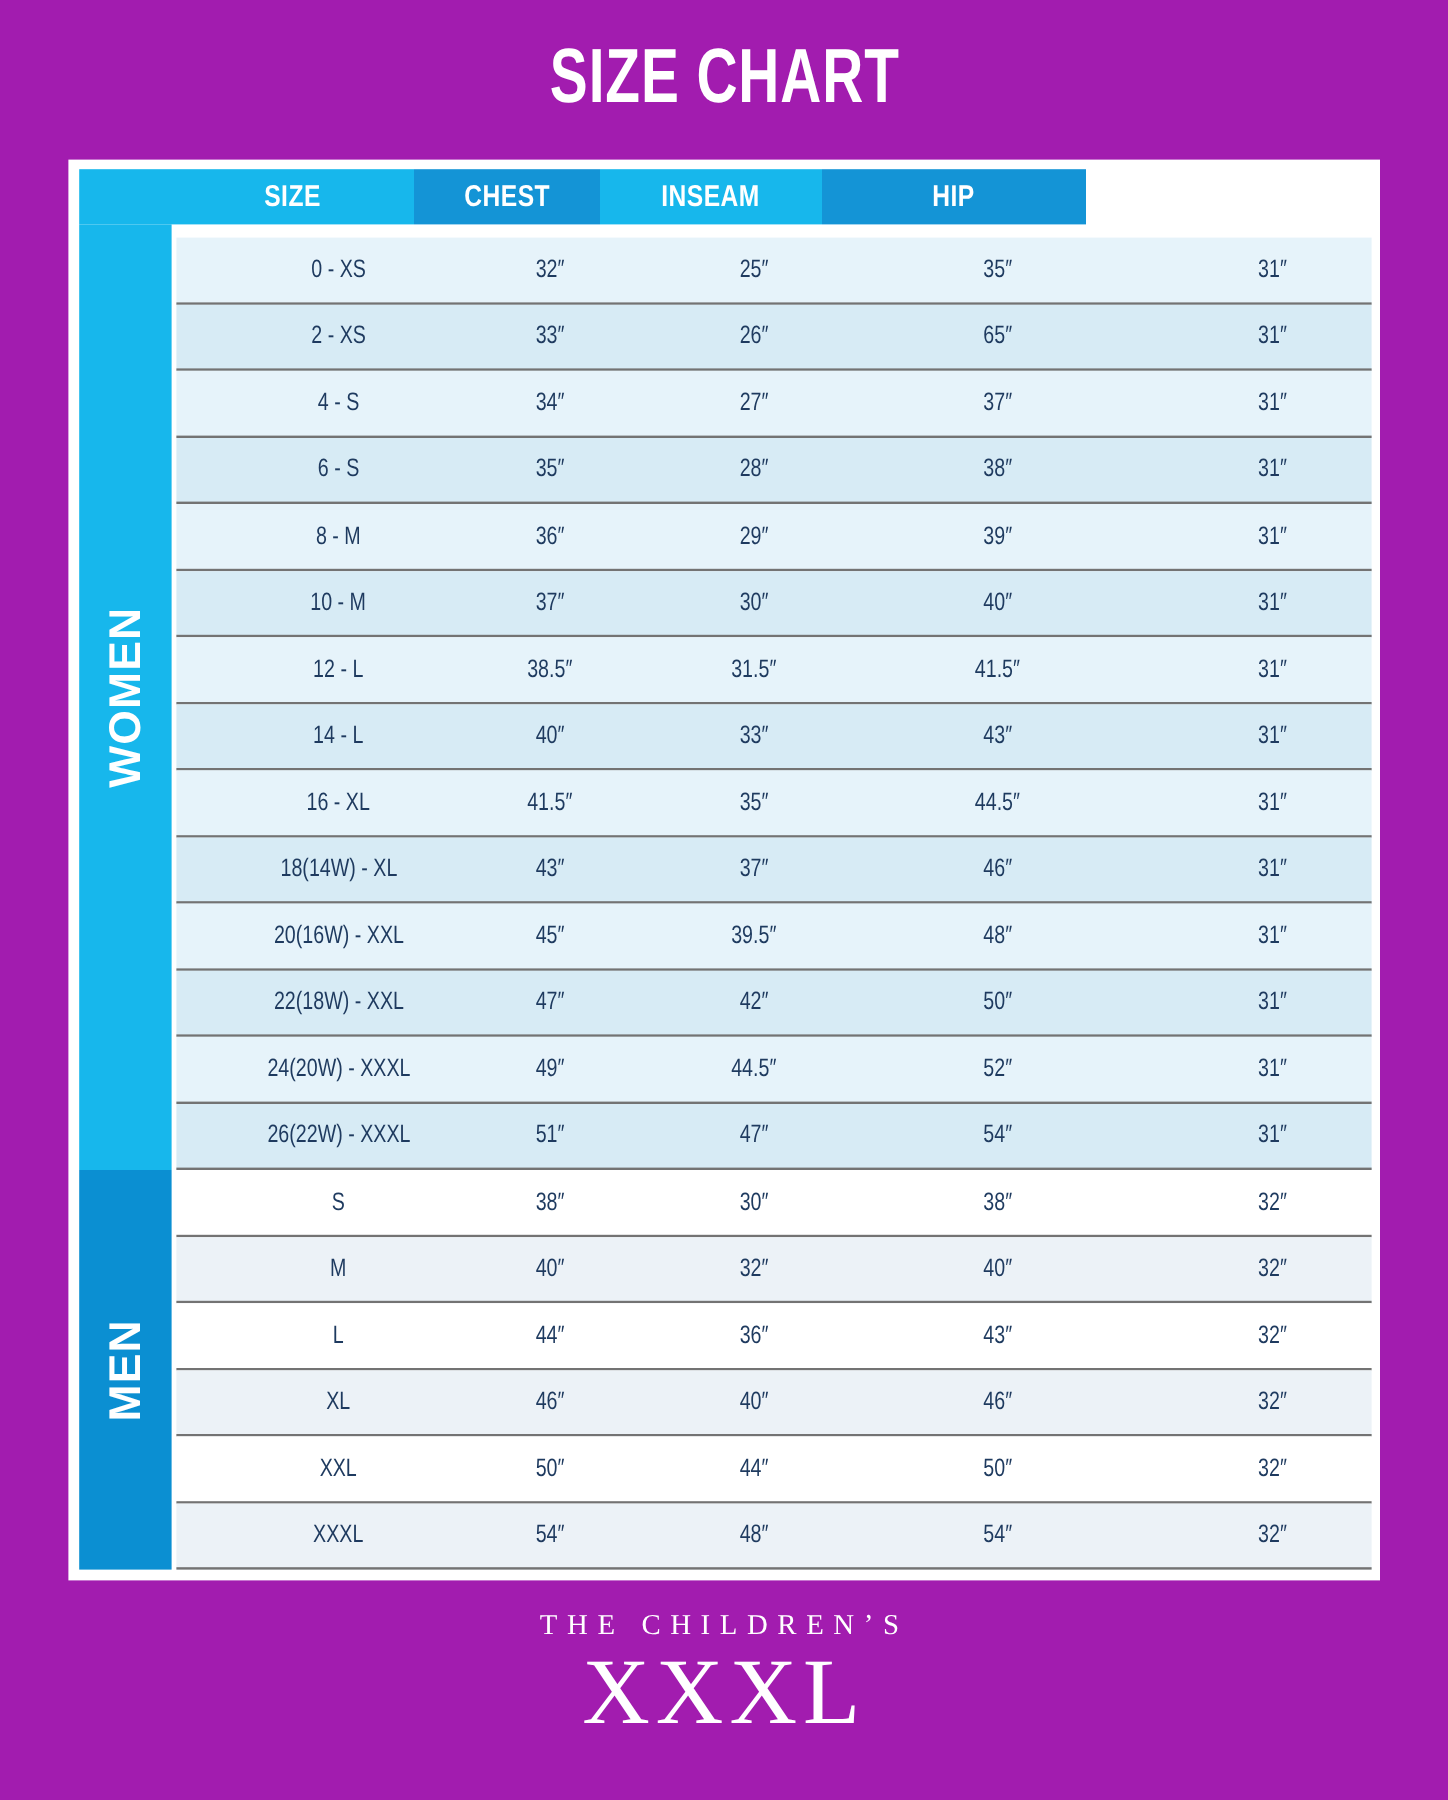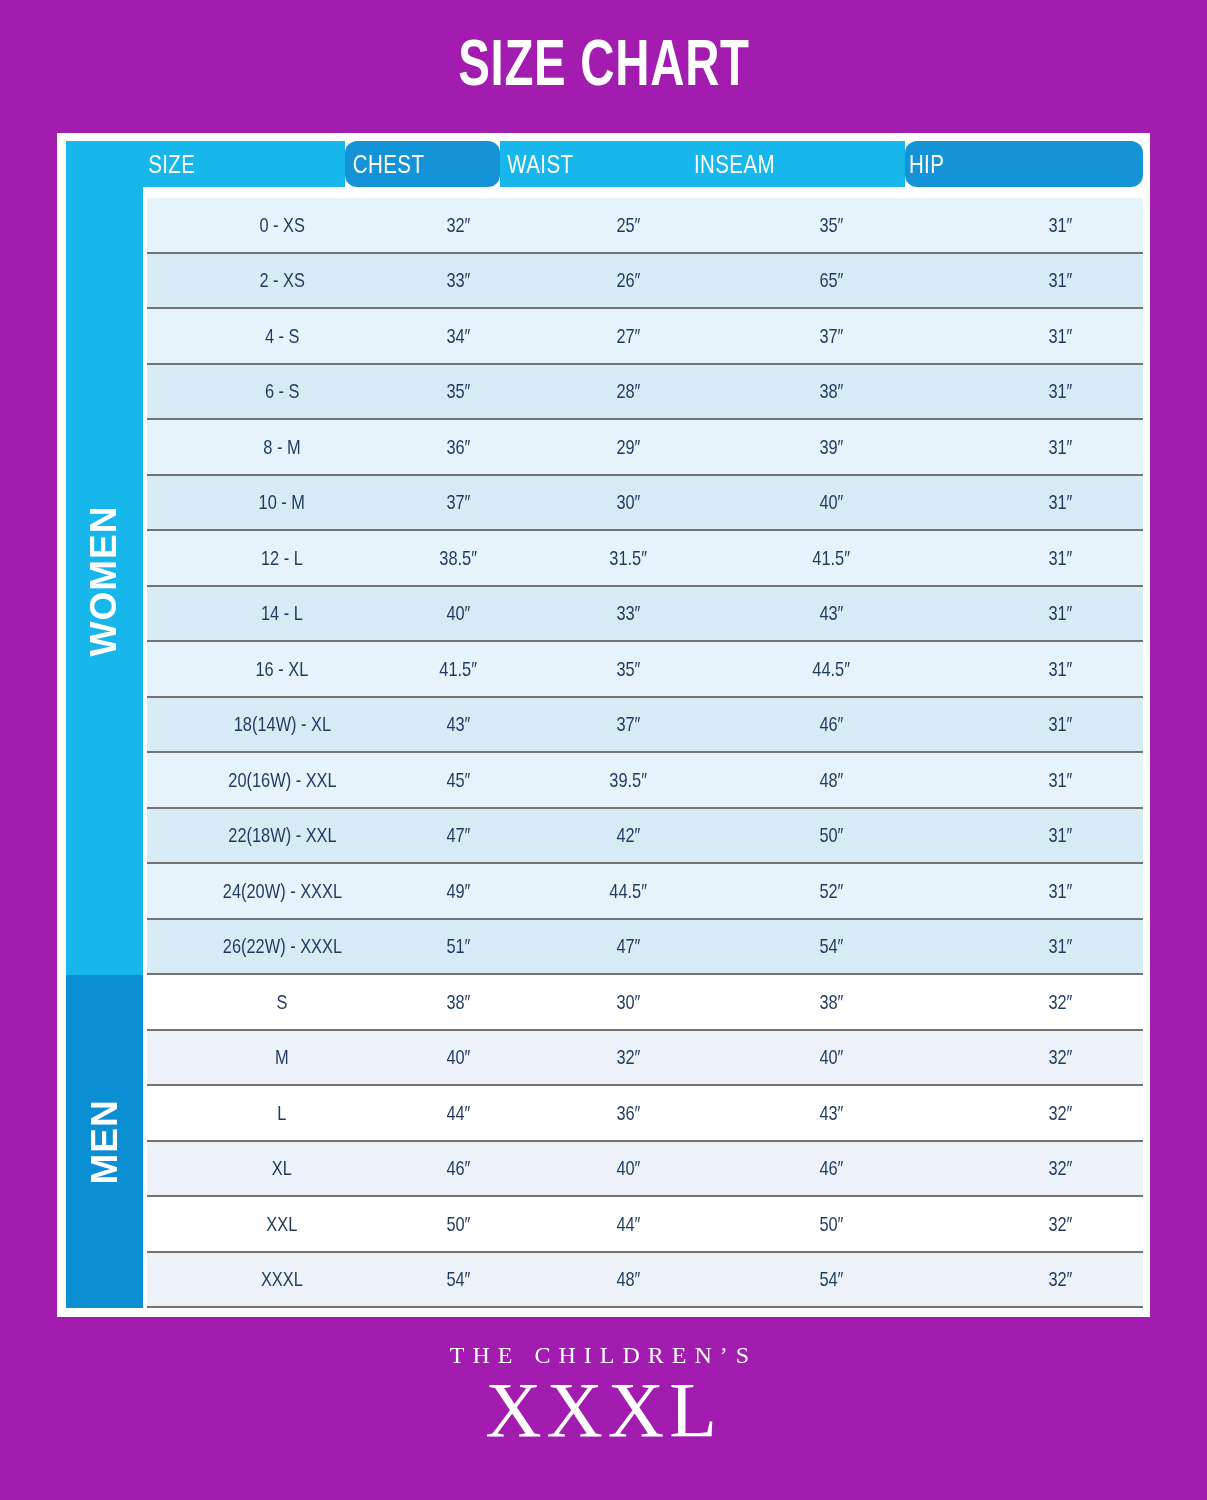--- a/index.html
+++ b/index.html
@@ -26,26 +26,26 @@
     background:#ffffff;
   }
 
   
   .header-row {
     position:absolute; left:9px; top:8px;
     width:1077px; height:46px;
     display:grid; grid-template-columns:279px 155px 185px 220px 238px;
   }
   .hcell {
-    display:flex; align-items:center; 
-    color:#ffffff; font-weight:normal; font-size:25px; letter-spacing:0.5px;
+    display:flex; align-items:center; justify-content:center;
+    color:#ffffff; font-weight:bold; font-size:25px; letter-spacing:0.5px;
   }
   .hcell.size { padding-left:77px; box-sizing:border-box; }
   .hcell.light { background:#17B7EC; }
-  .hcell.dark  { background:#1494D6;border-radius:12px; }
+  .hcell.dark  { background:#1494D6; }
   .hcell .squeeze { display:inline-block; transform:scaleX(0.82); transform-origin:center; }
 
   
   .sidebar {
     position:absolute; left:9px; width:77px;
     display:flex; align-items:center; justify-content:center;
   }
   .sidebar.women { top:54px; height:788px; background:#17B7EC; }
   .sidebar.men   { top:842px; height:333px; background:#0B8FD2; }
   .sidebar span {
@@ -96,23 +96,20 @@
   <div class="frame">
 
     <div class="header-row">
       <div class="hcell light size">
           <span class="squeeze">SIZE</span>
         </div>
       <div class="hcell dark">
           <span class="squeeze">CHEST</span>
         </div>
       <div class="hcell light">
-          <span class="squeeze">WAIST</span>
-        </div>
-      <div class="hcell light">
           <span class="squeeze">INSEAM</span>
         </div>
       <div class="hcell dark">
           <span class="squeeze">HIP</span>
         </div>
     </div>
 
     <div class="sidebar women">
       <span>WOMEN</span>
     </div>

